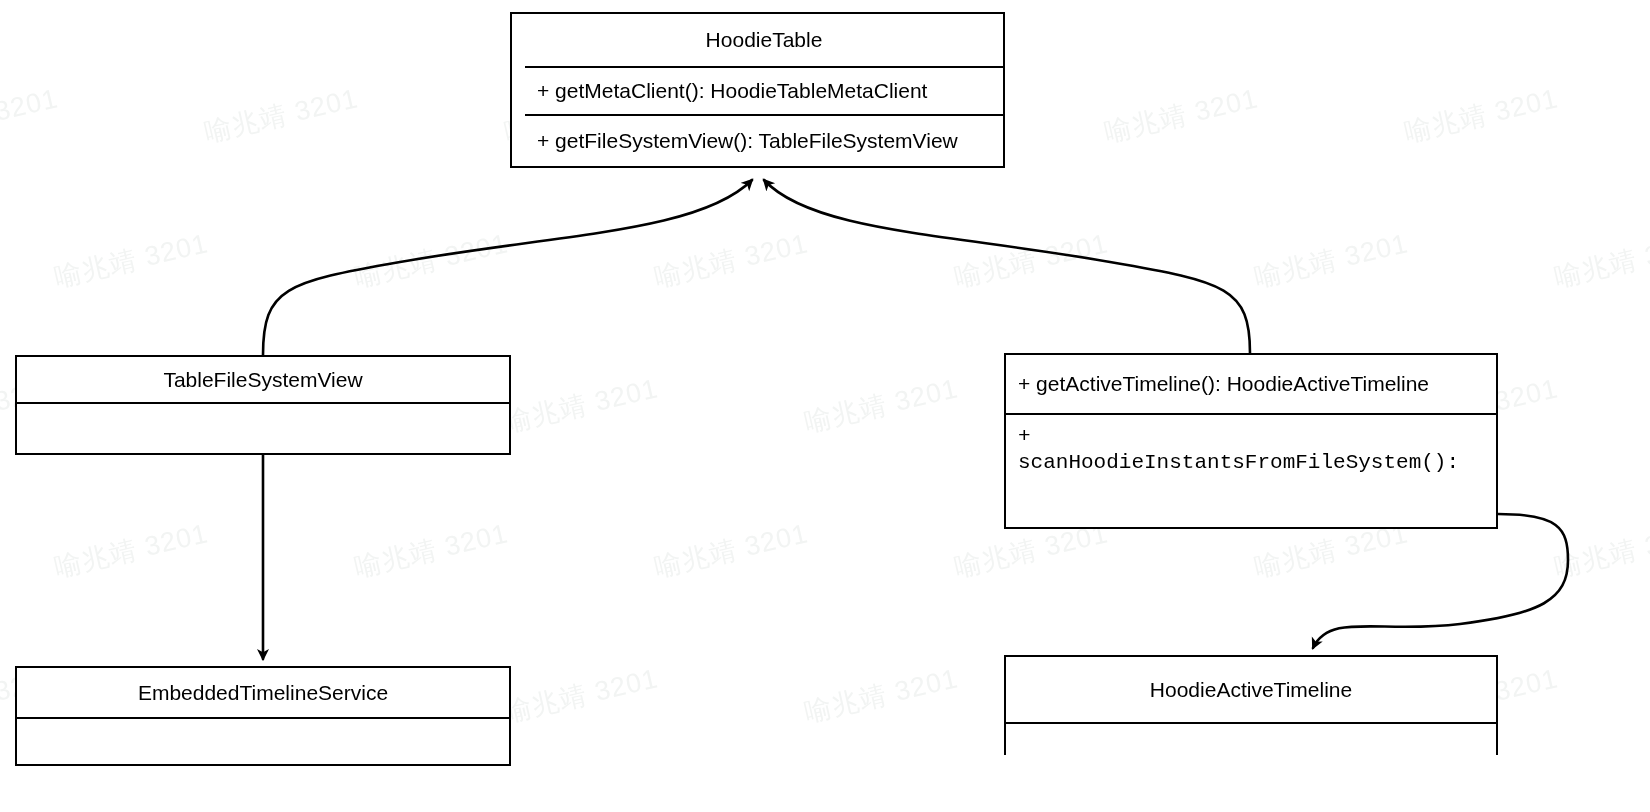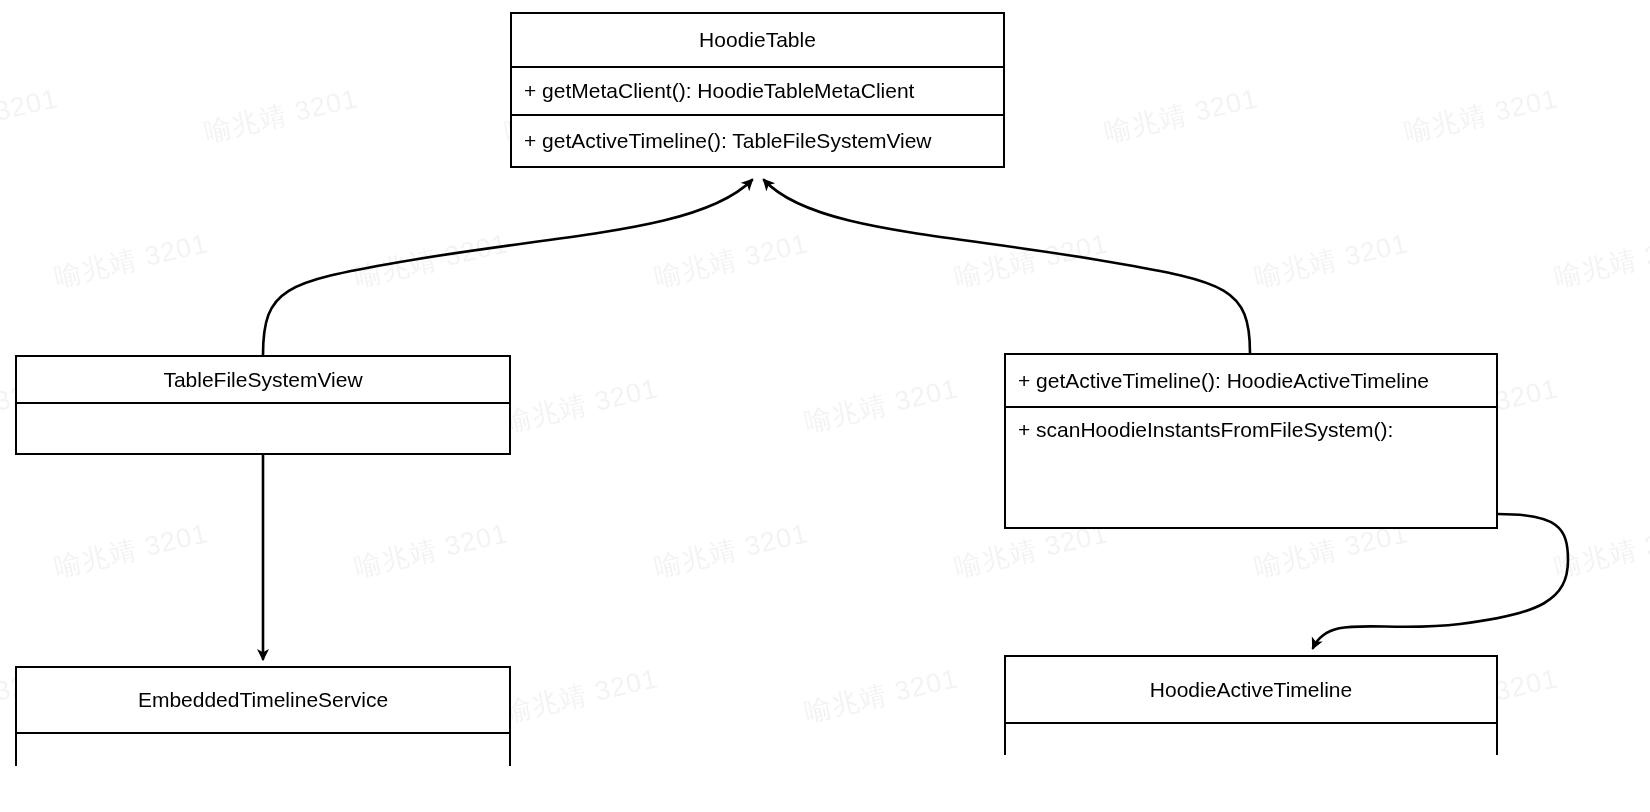--- a/index.html
+++ b/index.html
@@ -127,40 +127,40 @@
       <span class="watermark-text" style="left: 1105px; top: 695px; color: rgb(242, 244, 243); transform: rotate(-13deg);">喻兆靖 3201</span>
       <span class="watermark-text" style="left: 1405px; top: 695px; color: rgb(242, 244, 243); transform: rotate(-13deg);">喻兆靖 3201</span>
       <span class="watermark-text" style="left: 55px; top: 840px; color: rgb(242, 244, 243); transform: rotate(-13deg);">喻兆靖 3201</span>
       <span class="watermark-text" style="left: 355px; top: 840px; color: rgb(242, 244, 243); transform: rotate(-13deg);">喻兆靖 3201</span>
       <span class="watermark-text" style="left: 655px; top: 840px; color: rgb(242, 244, 243); transform: rotate(-13deg);">喻兆靖 3201</span>
       <span class="watermark-text" style="left: 955px; top: 840px; color: rgb(242, 244, 243); transform: rotate(-13deg);">喻兆靖 3201</span>
       <span class="watermark-text" style="left: 1255px; top: 840px; color: rgb(242, 244, 243); transform: rotate(-13deg);">喻兆靖 3201</span>
       <span class="watermark-text" style="left: 1555px; top: 840px; color: rgb(242, 244, 243); transform: rotate(-13deg);">喻兆靖 3201</span>
     </div>
 
-  <div class="uml-class" style="left:510px; top:12px; width:495px; height:156px;">
+  <div class="uml-class" style="left:510px; top:12px; width:495px; height:156px;padding-left:13px;">
     <div class="uml-name" style="height:54px;">HoodieTable</div>
     <div class="uml-compartment divided" style="height:48px;">+ getMetaClient(): HoodieTableMetaClient</div>
-    <div class="uml-compartment" style="height:50px;">+ getActiveTimeline(): TableFileSystemView</div>
+    <div class="uml-compartment" style="height:50px;">+ getFileSystemView(): TableFileSystemView</div>
   </div>
 
   <div class="uml-class" style="left:15px; top:355px; width:496px; height:100px;">
     <div class="uml-name" style="height:47px;text-align:right;">TableFileSystemView</div>
     <div class="uml-compartment empty" style="height:49px;"></div>
   </div>
 
   <div class="uml-class" style="left:1004px; top:353px; width:494px; height:176px;">
-    <div class="uml-compartment divided" style="height:53px;text-align:center;">+ getActiveTimeline(): HoodieActiveTimeline</div>
-    <div class="uml-compartment multiline" style="height:76px;">
+    <div class="uml-compartment divided" style="height:60px;text-align:center;">+ getActiveTimeline(): HoodieActiveTimeline</div>
+    <div class="uml-compartment multiline" style="height:76px;font-family:Liberation Mono, monospace;">
       <div>+ scanHoodieInstantsFromFileSystem():</div>
     </div>
   </div>
 
   <div class="uml-class" style="left:15px; top:666px; width:496px; height:100px;">
-    <div class="uml-name" style="height:66px;">EmbeddedTimelineService</div>
+    <div class="uml-name" style="height:51px;">EmbeddedTimelineService</div>
     <div class="uml-compartment empty" style="height:45px;"></div>
   </div>
 
   <div class="uml-class" style="left:1004px; top:655px; width:494px; height:100px;">
     <div class="uml-name" style="height:67px;">HoodieActiveTimeline</div>
     <div class="uml-compartment empty" style="height:45px;"></div>
   </div>
 
   <svg id="connectors" viewBox="0 0 1650 812">
     <defs>

